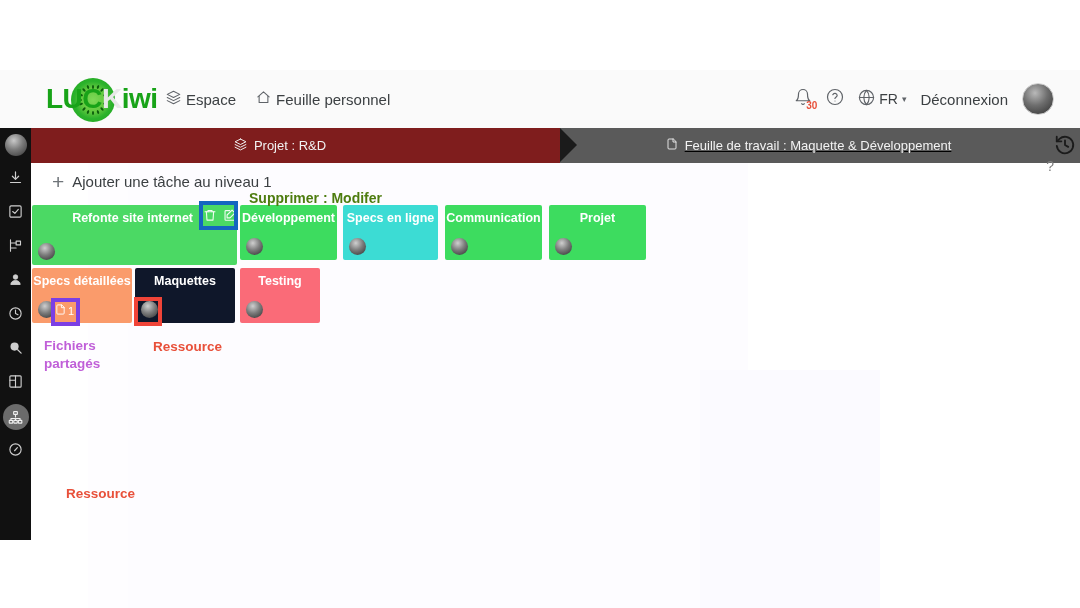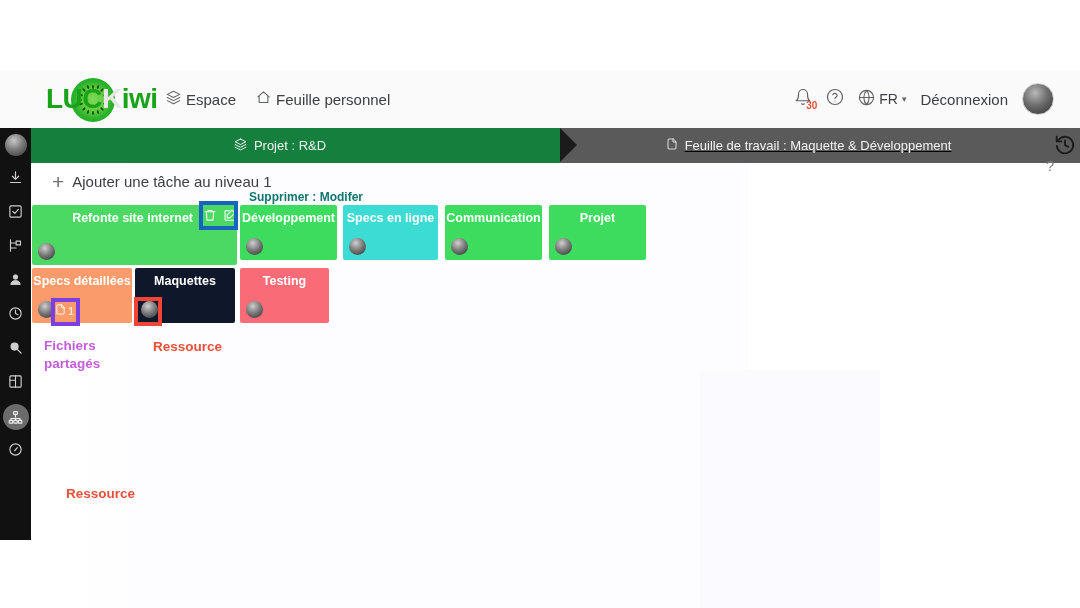--- a/index.html
+++ b/index.html
@@ -44,21 +44,21 @@
   #logout-link{color:#3c4043;font-size:15px;cursor:pointer;}
   #hdr-avatar{
     width:30px;height:30px;border-radius:50%;
     background:radial-gradient(circle at 40% 30%, #b9b9b9 0%, #6e6e6e 45%, #2e2e2e 100%);
     border:1px solid #d0d0d0;cursor:pointer;
   }
 
   
   #crumb-bar{position:absolute;left:0;top:128px;width:1080px;height:35px;background:#5a5a5a;}
   #crumb-left{
-    position:absolute;left:0;top:0;width:560px;height:35px;background:#15803d;
+    position:absolute;left:0;top:0;width:560px;height:35px;background:#7f1d1d;
     display:flex;align-items:center;justify-content:center;
   }
   #crumb-left:after{
     content:"";position:absolute;right:-17px;top:0;width:0;height:0;
     border-top:17.5px solid transparent;border-bottom:17.5px solid transparent;border-left:17px solid #1b1b1b;
   }
   #crumb-left-inner,#crumb-right-inner{
     display:flex;align-items:center;gap:7px;color:#f2f2f2;font-size:13px;white-space:nowrap;
   }
   #crumb-right{
@@ -108,21 +108,21 @@
   #file-badge{position:absolute;display:flex;align-items:center;gap:2px;color:#fff;font-size:11px;}
 
   
   .hl{position:absolute;box-sizing:border-box;}
   #hl-actions{border:4px solid #1565c0;}
   #hl-files{border:4px solid #7b3fe4;}
   #hl-res{border:4px solid #f04438;}
 
   
   .anno{position:absolute;font-weight:bold;white-space:pre-line;}
-  #anno-supprimer{color:#0f766e;font-size:12px;}
+  #anno-supprimer{color:#4d7c0f;font-size:14px;}
   #anno-fichiers{color:#c05fd8;font-size:13.5px;line-height:18px;}
   #anno-ressource-1{color:#e8503a;font-size:13.5px;}
   #anno-ressource-2{color:#e8503a;font-size:13.5px;}
 </style>
 </head>
 <body>
 
 <div id="bg-panel-a"></div>
 <div id="bg-panel-b"></div>
 <div id="bg-panel-c"></div>
@@ -369,21 +369,21 @@
       <div class="card-avatar"></div>
     </div>
     <div class="card" style="left: 32px; top: 268px; width: 100px; height: 55px; background: rgb(250, 155, 107);">
       <div class="card-title">Specs détaillées</div>
       <div class="card-avatar"></div>
     </div>
     <div class="card" style="left: 135px; top: 268px; width: 100px; height: 55px; background: #0f172a;">
       <div class="card-title">Maquettes</div>
       <div class="card-avatar"></div>
     </div>
-    <div class="card" style="left: 240px; top: 268px; width: 89px; height: 55px; background: rgb(250, 107, 120);">
+    <div class="card" style="left: 240px; top: 268px; width: 80px; height: 55px; background: rgb(250, 107, 120);">
       <div class="card-title">Testing</div>
       <div class="card-avatar"></div>
     </div>
   </div>
 
 <div id="card-actions" style="left:203px;top:208px;">
   <span class="card-act">
     <svg width="14" height="14" viewBox="0 0 24 24" fill="none" stroke="#ffffff" stroke-width="1.9" stroke-linecap="round" stroke-linejoin="round">
       <polyline points="3.5 6.5 20.5 6.5"></polyline>
       <path d="M8.5 6.5V4.2h7v2.3"></path>

